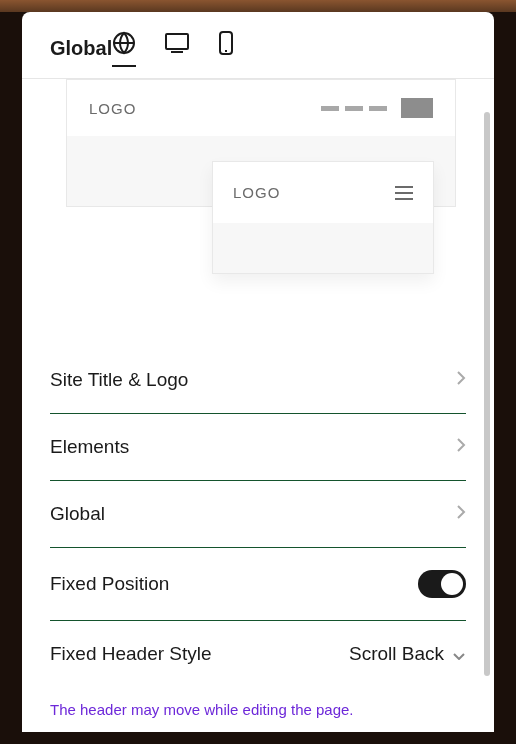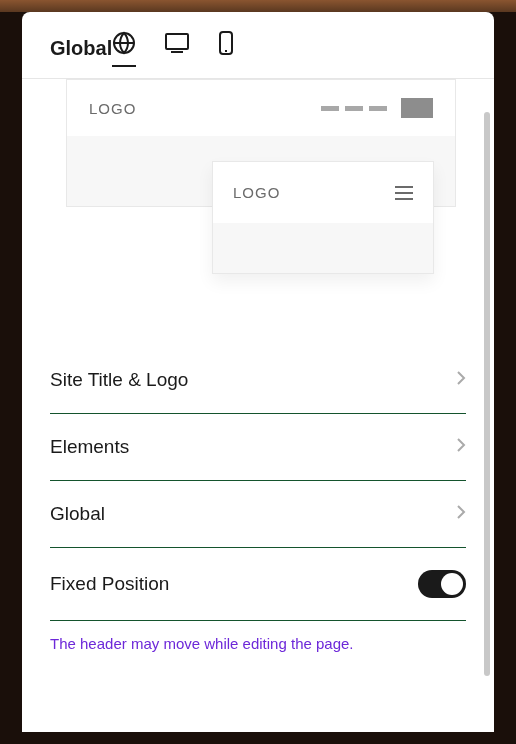--- a/index.html
+++ b/index.html
@@ -320,20 +320,31 @@
       </span>
     </div>
 
     <div class="settings-row">
       <div class="settings-label">Fixed Position</div>
       <div class="toggle">
         <div class="toggle-knob"></div>
       </div>
     </div>
 
+    <div class="settings-row no-border">
+      <div class="settings-label">Fixed Header Style</div>
+      <div class="dropdown-value">
+        <span>Scroll Back</span>
+        <span class="chevron-down">
+          <svg viewBox="0 0 14 8" fill="none" stroke-width="2">
+              <path d="M2 2l5 5 5-5"></path>
+            </svg>
+        </span>
+      </div>
+    </div>
 
     <div class="helper-text">The header may move while editing the page.</div>
   </div>
 
   <div class="scrollbar-track">
     <div class="scrollbar-thumb"></div>
   </div>
 
 </div>
 

